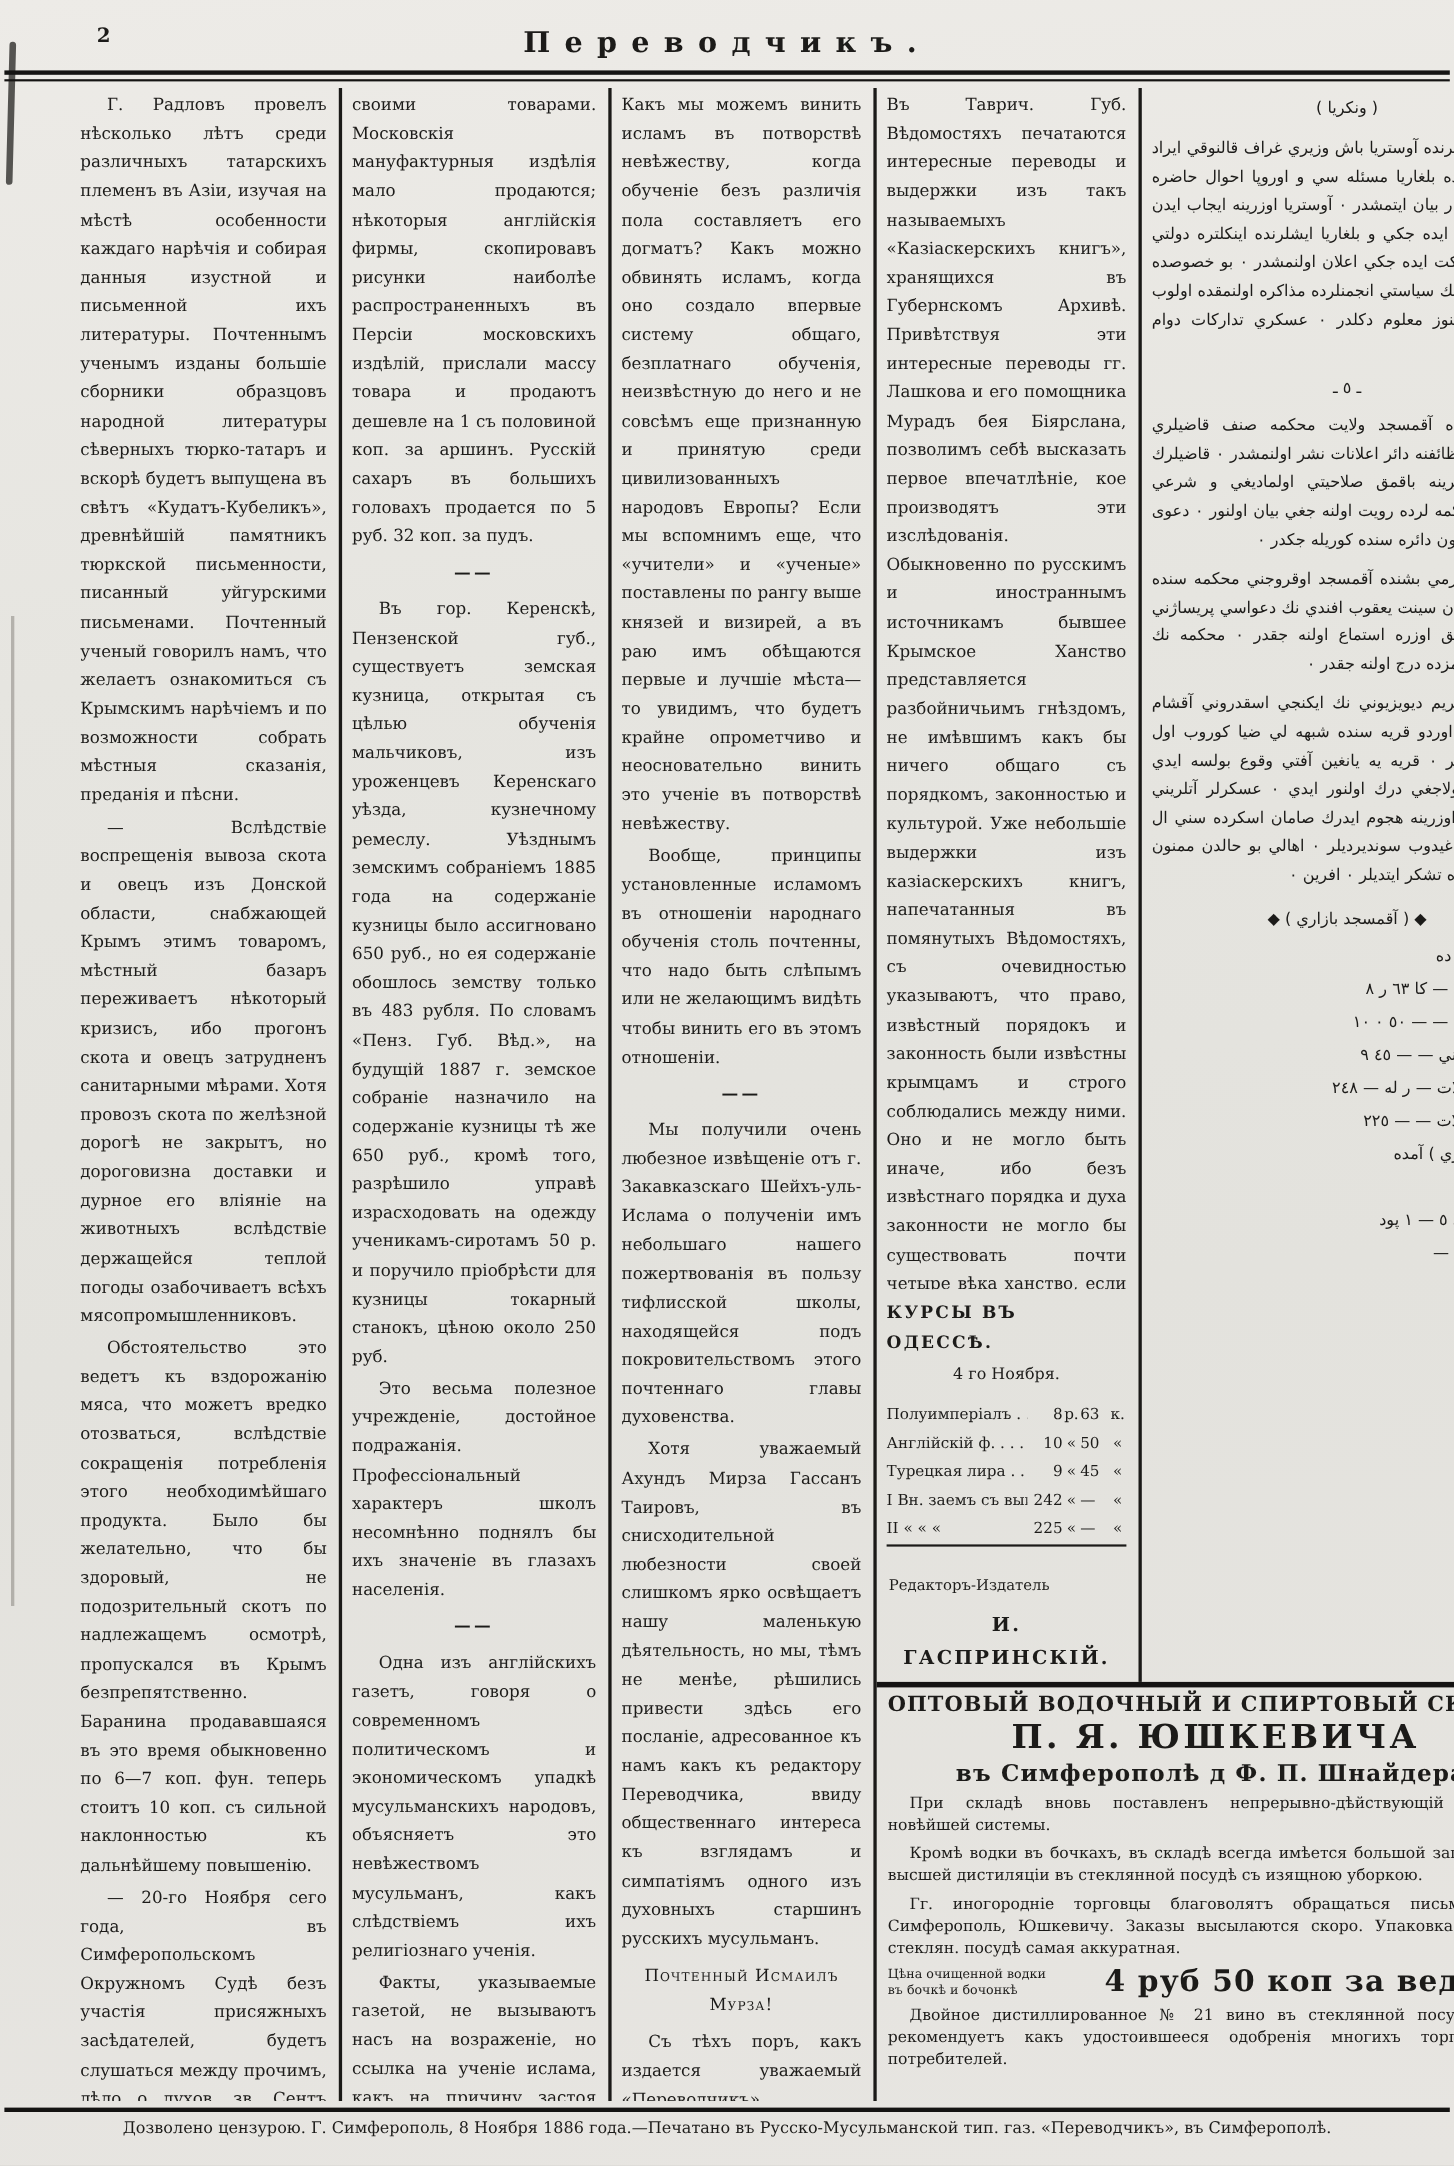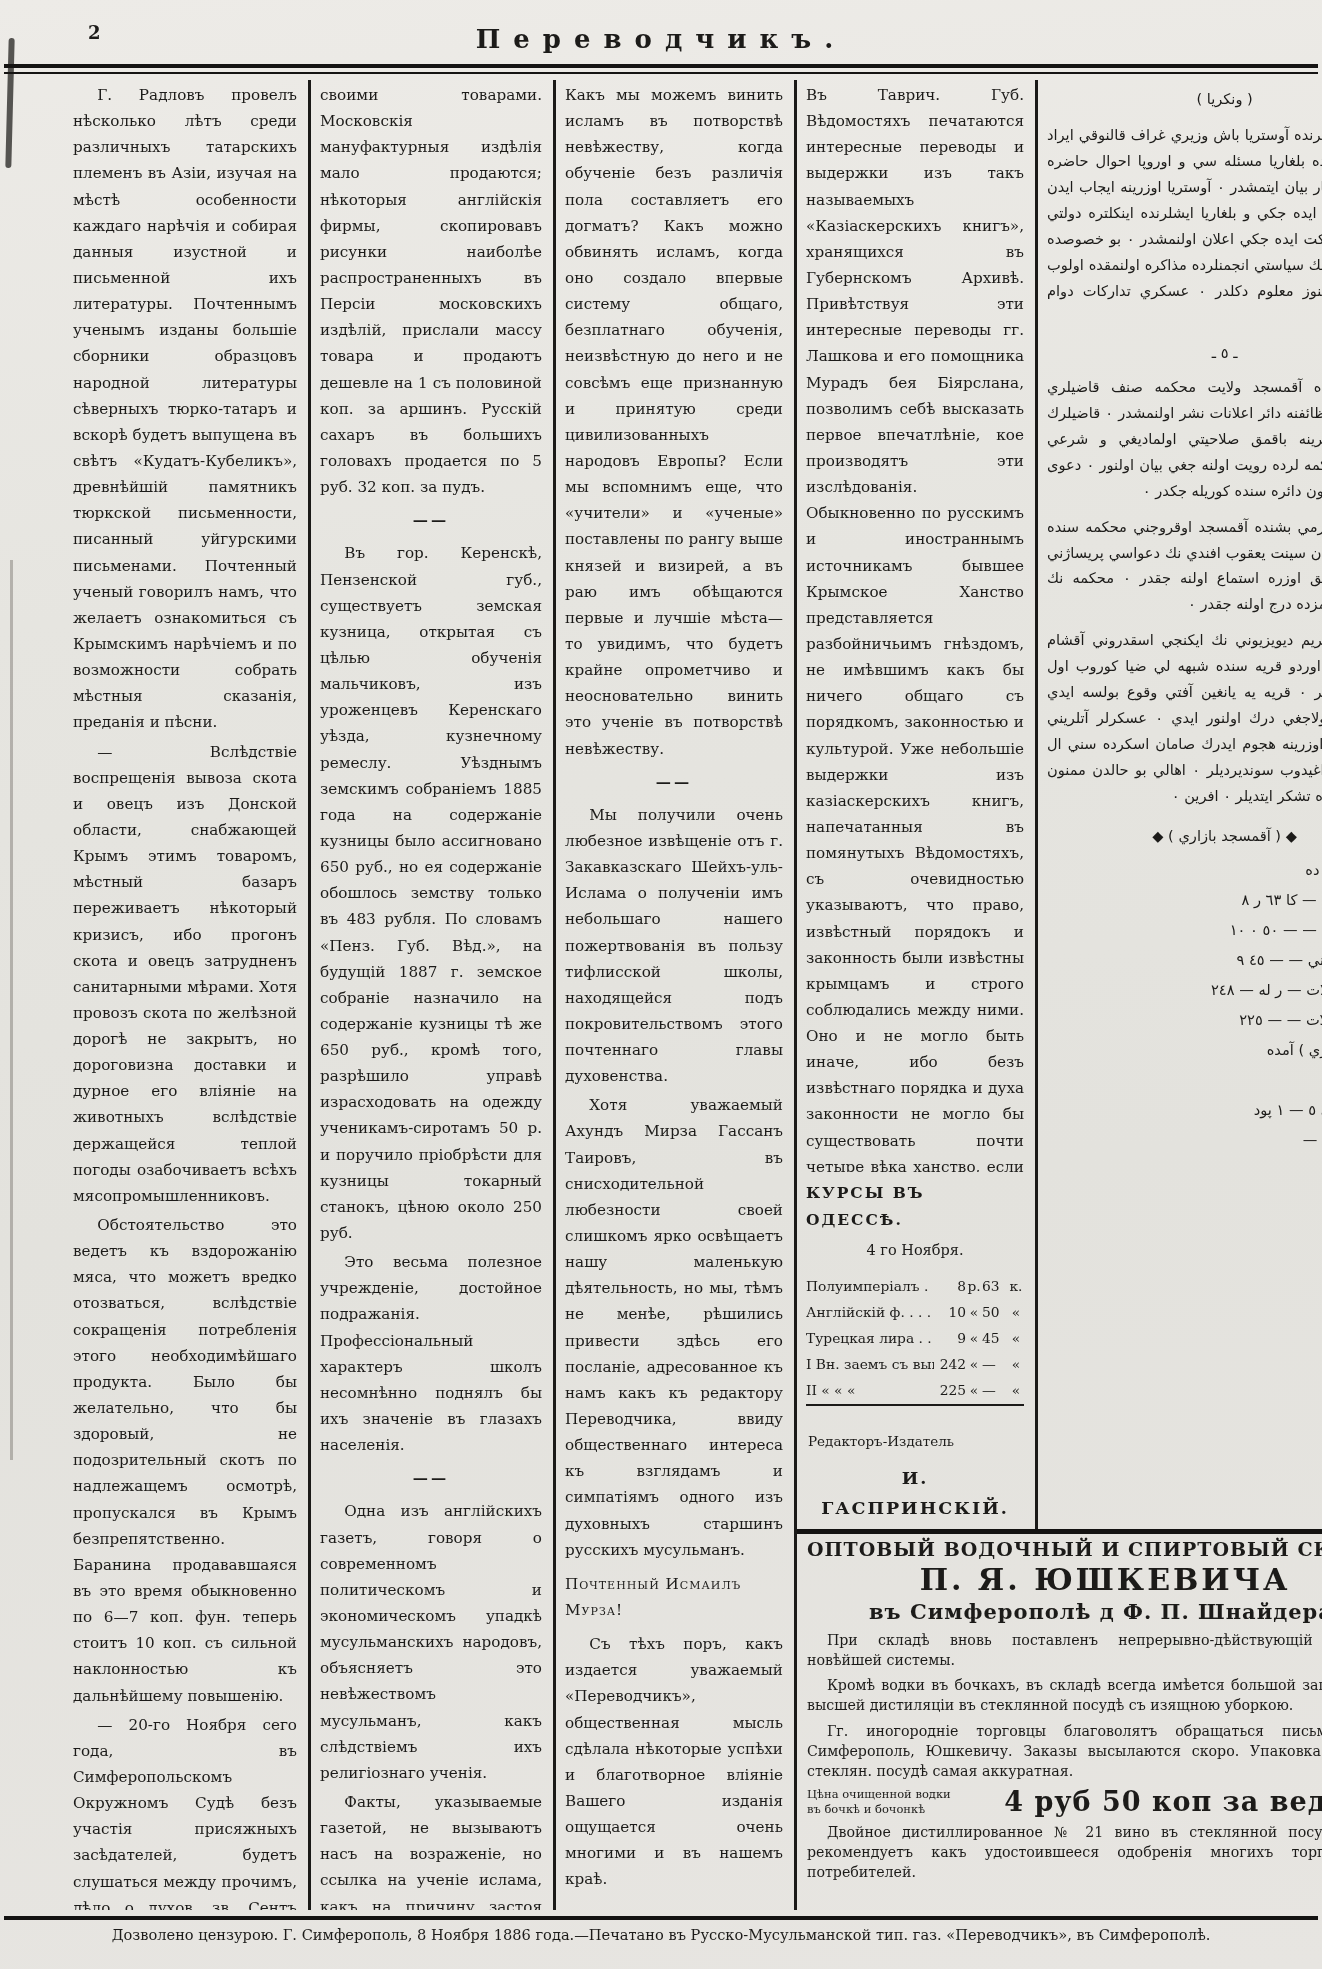--- a/index.html
+++ b/index.html
@@ -28,21 +28,21 @@
   .c4{flex:0 0 218px;display:flex;flex-direction:column;}
   .c4-articles{flex:1 1 auto;overflow:hidden;}
   .arabic{flex:1 1 auto;border-left:3px solid #1b1a18;direction:rtl;text-align:right;
           font-family:"DejaVu Sans",sans-serif;font-size:14.6px;line-height:1.78;overflow:hidden;}
 
   
   .ln{margin:0 0 3px 0;}
   .p{text-indent:1.6em;text-align:justify;}
   .cont{text-align:justify;}
   .sep{text-align:center;letter-spacing:3px;margin:7px 0;font-weight:bold;}
-  .salut{font-variant:small-caps;letter-spacing:1px;margin:8px 0;}
+  .salut{text-align:center;font-variant:small-caps;letter-spacing:1px;margin:8px 0;}
   .ahead{text-align:center;margin:4px 0 10px 0;}
   .ap{text-align:justify;margin-bottom:10px;}
   .asep{text-align:center;margin:8px 0;}
   .aorn{text-align:center;margin:14px 0 8px 0;}
   .arate{margin:0 6px 4px 0;}
 
   
   .kursy{flex:0 0 auto;padding-top:8px;}
   .k-title{text-align:left;font-weight:bold;letter-spacing:2px;font-size:15.5px;}
   .k-date{text-align:center;font-size:14.5px;margin:4px 0 10px 0;}
@@ -96,20 +96,21 @@
         <div class="ln sep">——</div>
         <div class="ln p">Въ гор. Керенскѣ, Пензенской губ., существуетъ земская кузница, открытая съ цѣлью обученія мальчиковъ, изъ уроженцевъ Керенскаго уѣзда, кузнечному ремеслу. Уѣзднымъ земскимъ собраніемъ 1885 года на содержаніе кузницы было ассигновано 650 руб., но ея содержаніе обошлось земству только въ 483 рубля. По словамъ «Пенз. Губ. Вѣд.», на будущій 1887 г. земское собраніе назначило на содержаніе кузницы тѣ же 650 руб., кромѣ того, разрѣшило управѣ израсходовать на одежду ученикамъ-сиротамъ 50 р. и поручило пріобрѣсти для кузницы токарный станокъ, цѣною около 250 руб.</div>
         <div class="ln p">Это весьма полезное учрежденіе, достойное подражанія. Профессіональный характеръ школъ несомнѣнно поднялъ бы ихъ значеніе въ глазахъ населенія.</div>
         <div class="ln sep">——</div>
         <div class="ln p">Одна изъ англійскихъ газетъ, говоря о современномъ политическомъ и экономическомъ упадкѣ мусульманскихъ народовъ, объясняетъ это невѣжествомъ мусульманъ, какъ слѣдствіемъ ихъ религіознаго ученія.</div>
         <div class="ln p">Факты, указываемые газетой, не вызываютъ насъ на возраженіе, но ссылка на ученіе ислама, какъ на причину застоя мусульманъ, заставляетъ насъ сдѣлать маленькое возраженіе, хотя слаба надежда, что бы оно было услышано большой газетой, тѣмъ болѣе, что въ характерѣ англійскихъ газетъ, смотря по потребности мѣста и времени, завтра обнимать тѣхъ, въ кого они сегодня нещадно кидаютъ грязью. То, что мы желаемъ высказать объ исламѣ, не ново для англичанъ, имѣющихъ достаточно свѣдѣній въ своей богатой литературѣ, если бы они пожелали справляться.</div>
       </div>
 
     <div class="col c3">
         <div class="ln cont">Какъ мы можемъ винить исламъ въ потворствѣ невѣжеству, когда обученіе безъ различія пола составляетъ его догматъ? Какъ можно обвинять исламъ, когда оно создало впервые систему общаго, безплатнаго обученія, неизвѣстную до него и не совсѣмъ еще признанную и принятую среди цивилизованныхъ народовъ Европы? Если мы вспомнимъ еще, что «учители» и «ученые» поставлены по рангу выше князей и визирей, а въ раю имъ обѣщаются первые и лучшіе мѣста—то увидимъ, что будетъ крайне опрометчиво и неосновательно винить это ученіе въ потворствѣ невѣжеству.</div>
+        <div class="ln p">Вообще, принципы установленные исламомъ въ отношеніи народнаго обученія столь почтенны, что надо быть слѣпымъ или не желающимъ видѣть чтобы винить его въ этомъ отношеніи.</div>
         <div class="ln sep">——</div>
         <div class="ln p">Мы получили очень любезное извѣщеніе отъ г. Закавказскаго Шейхъ-уль-Ислама о полученіи имъ небольшаго нашего пожертвованія въ пользу тифлисской школы, находящейся подъ покровительствомъ этого почтеннаго главы духовенства.</div>
         <div class="ln p">Хотя уважаемый Ахундъ Мирза Гассанъ Таировъ, въ снисходительной любезности своей слишкомъ ярко освѣщаетъ нашу маленькую дѣятельность, но мы, тѣмъ не менѣе, рѣшились привести здѣсь его посланіе, адресованное къ намъ какъ къ редактору Переводчика, ввиду общественнаго интереса къ взглядамъ и симпатіямъ одного изъ духовныхъ старшинъ русскихъ мусульманъ.</div>
         <div class="ln salut">Почтенный Исмаилъ Мурза!</div>
         <div class="ln p">Съ тѣхъ поръ, какъ издается уважаемый «Переводчикъ», общественная мысль сдѣлала нѣкоторые успѣхи и благотворное вліяніе Вашего изданія ощущается очень многими и въ нашемъ краѣ.</div>
       </div>
 
     <div class="right-wrap">
       <div class="right-top">
 

